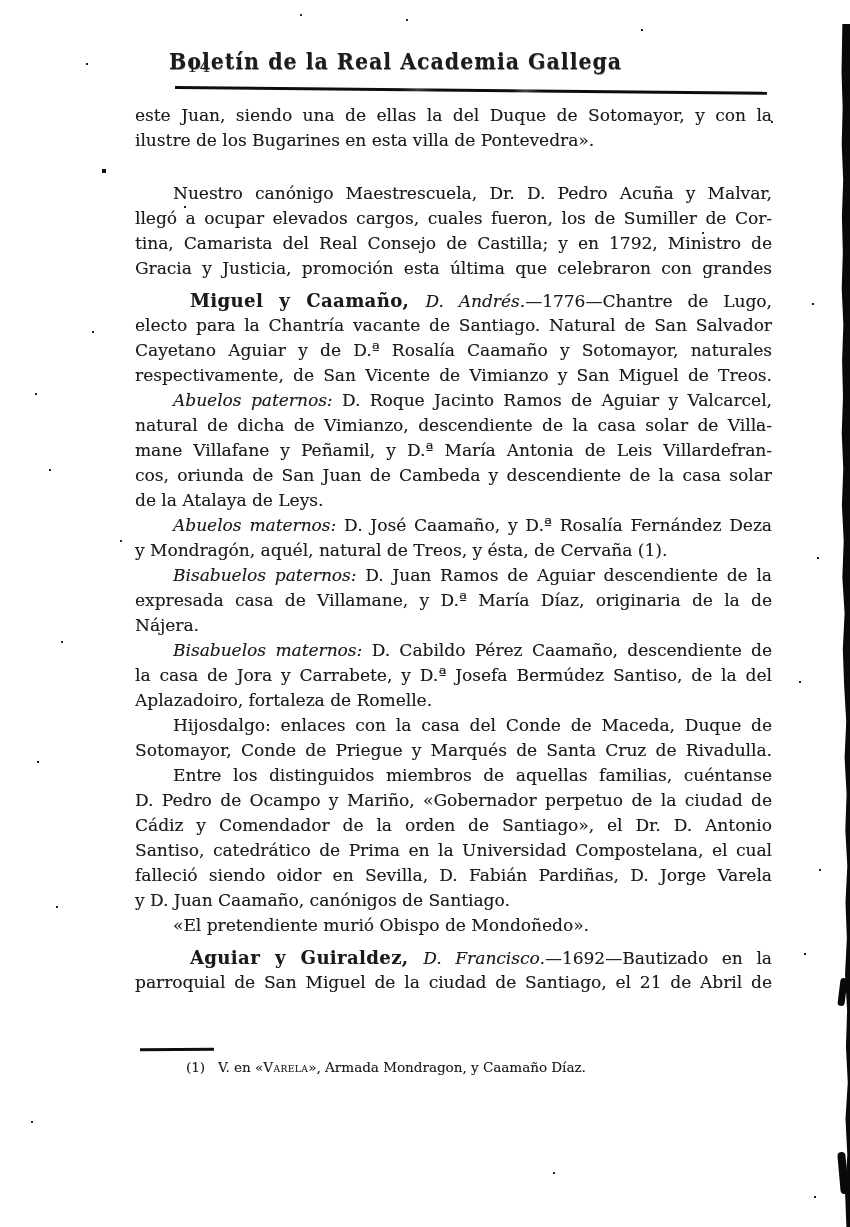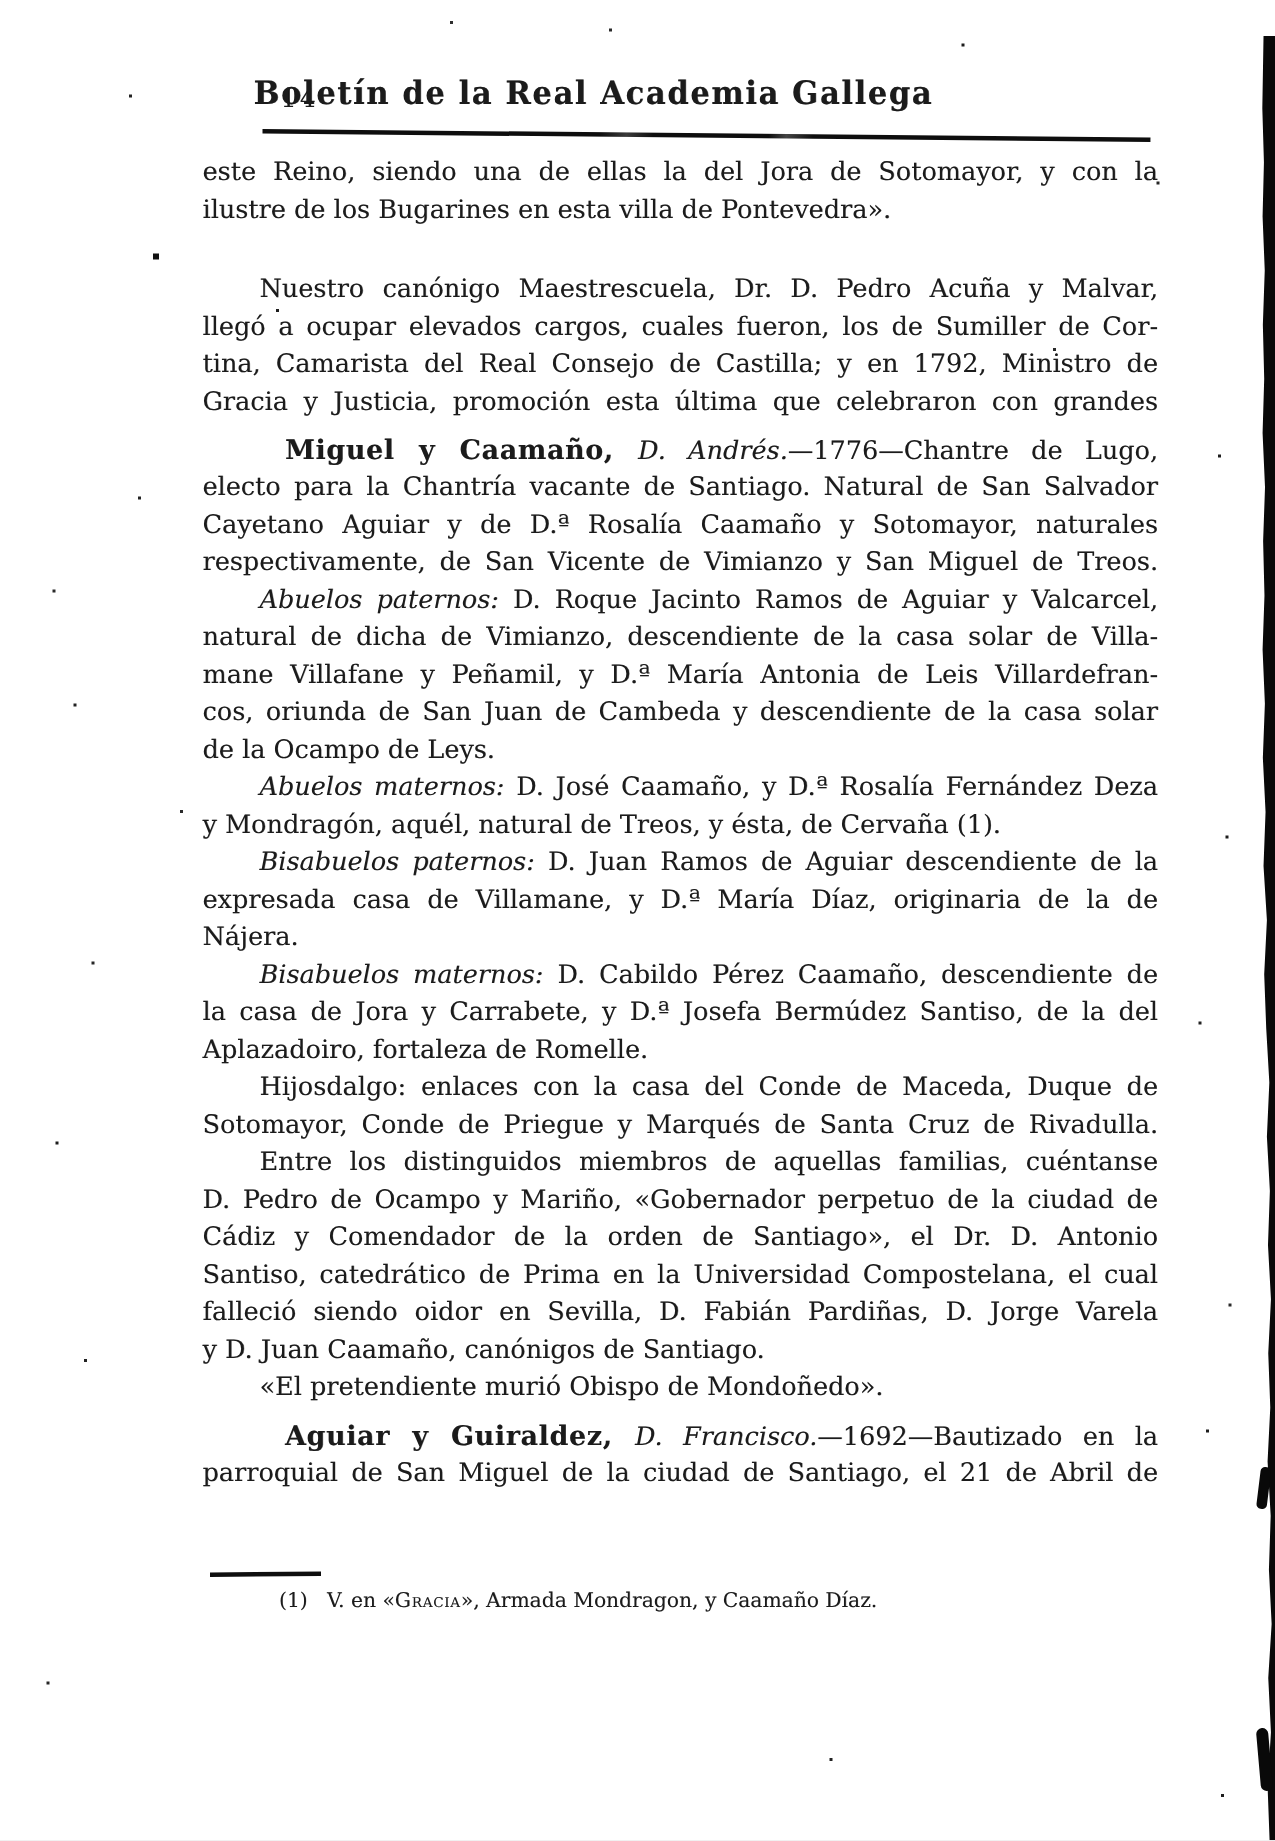--- a/index.html
+++ b/index.html
@@ -95,41 +95,41 @@
 <div class="page">
 
   <div class="header">
     <span class="page-number">14</span>
     <span class="journal-title">Boletín de la Real Academia Gallega</span>
   </div>
   <div class="header-rule"></div>
 
   <div class="body-text">
       <div class="p continuation">
-        <div class="line j"><span>este Reino, siendo una de ellas la del Jora de Sotomayor, y con la</span></div>
+        <div class="line j"><span>este Juan, siendo una de ellas la del Duque de Sotomayor, y con la</span></div>
         <div class="line"><span>ilustre de los Bugarines en esta villa de Pontevedra».</span></div>
       </div>
       <div class="p body gap-lg">
         <div class="line j"><span>Nuestro canónigo Maestrescuela, Dr. D. Pedro Acuña y Malvar,</span></div>
         <div class="line j"><span>llegó a ocupar elevados cargos, cuales fueron, los de Sumiller de Cor-</span></div>
         <div class="line j"><span>tina, Camarista del Real Consejo de Castilla; y en 1792, Ministro de</span></div>
         <div class="line j"><span>Gracia y Justicia, promoción esta última que celebraron con grandes</span></div>
       </div>
       <div class="p entry gap-sm">
         <div class="line j"><span class="seg-b">Miguel y Caamaño, </span><span class="seg-i">D. Andrés.</span><span>—1776—Chantre de Lugo,</span></div>
         <div class="line j"><span>electo para la Chantría vacante de Santiago. Natural de San Salvador</span></div>
         <div class="line j"><span>Cayetano Aguiar y de D.ª Rosalía Caamaño y Sotomayor, naturales</span></div>
         <div class="line j"><span>respectivamente, de San Vicente de Vimianzo y San Miguel de Treos.</span></div>
       </div>
       <div class="p body">
         <div class="line j"><span class="seg-i">Abuelos paternos:</span><span> D. Roque Jacinto Ramos de Aguiar y Valcarcel,</span></div>
         <div class="line j"><span>natural de dicha de Vimianzo, descendiente de la casa solar de Villa-</span></div>
         <div class="line j"><span>mane Villafane y Peñamil, y D.ª María Antonia de Leis Villardefran-</span></div>
         <div class="line j"><span>cos, oriunda de San Juan de Cambeda y descendiente de la casa solar</span></div>
-        <div class="line"><span>de la Ocampo de Leys.</span></div>
+        <div class="line"><span>de la Atalaya de Leys.</span></div>
       </div>
       <div class="p body">
         <div class="line j"><span class="seg-i">Abuelos maternos:</span><span> D. José Caamaño, y D.ª Rosalía Fernández Deza</span></div>
         <div class="line"><span>y Mondragón, aquél, natural de Treos, y ésta, de Cervaña (1).</span></div>
       </div>
       <div class="p body">
         <div class="line j"><span class="seg-i">Bisabuelos paternos:</span><span> D. Juan Ramos de Aguiar descendiente de la</span></div>
         <div class="line j"><span>expresada casa de Villamane, y D.ª María Díaz, originaria de la de</span></div>
         <div class="line"><span>Nájera.</span></div>
       </div>
@@ -153,20 +153,20 @@
       <div class="p body">
         <div class="line"><span>«El pretendiente murió Obispo de Mondoñedo».</span></div>
       </div>
       <div class="p entry gap-sm">
         <div class="line j"><span class="seg-b">Aguiar y Guiraldez, </span><span class="seg-i">D. Francisco.</span><span>—1692—Bautizado en la</span></div>
         <div class="line j"><span>parroquial de San Miguel de la ciudad de Santiago, el 21 de Abril de</span></div>
       </div>
     </div>
 
   <div class="footnote-rule"></div>
-  <div class="footnote"><span>(1)&nbsp;&nbsp; V. en «</span><span class="seg-sc">Gracia</span><span>», Armada Mondragon, y Caamaño Díaz.</span></div>
+  <div class="footnote"><span>(1)&nbsp;&nbsp; V. en «</span><span class="seg-sc">Varela</span><span>», Armada Mondragon, y Caamaño Díaz.</span></div>
 
   <div class="scan-edge"></div>
   <div class="edge-blob-1"></div>
   <div class="edge-blob-2"></div>
   <div class="specks"></div>
 
 </div>
 
 </body></html>

